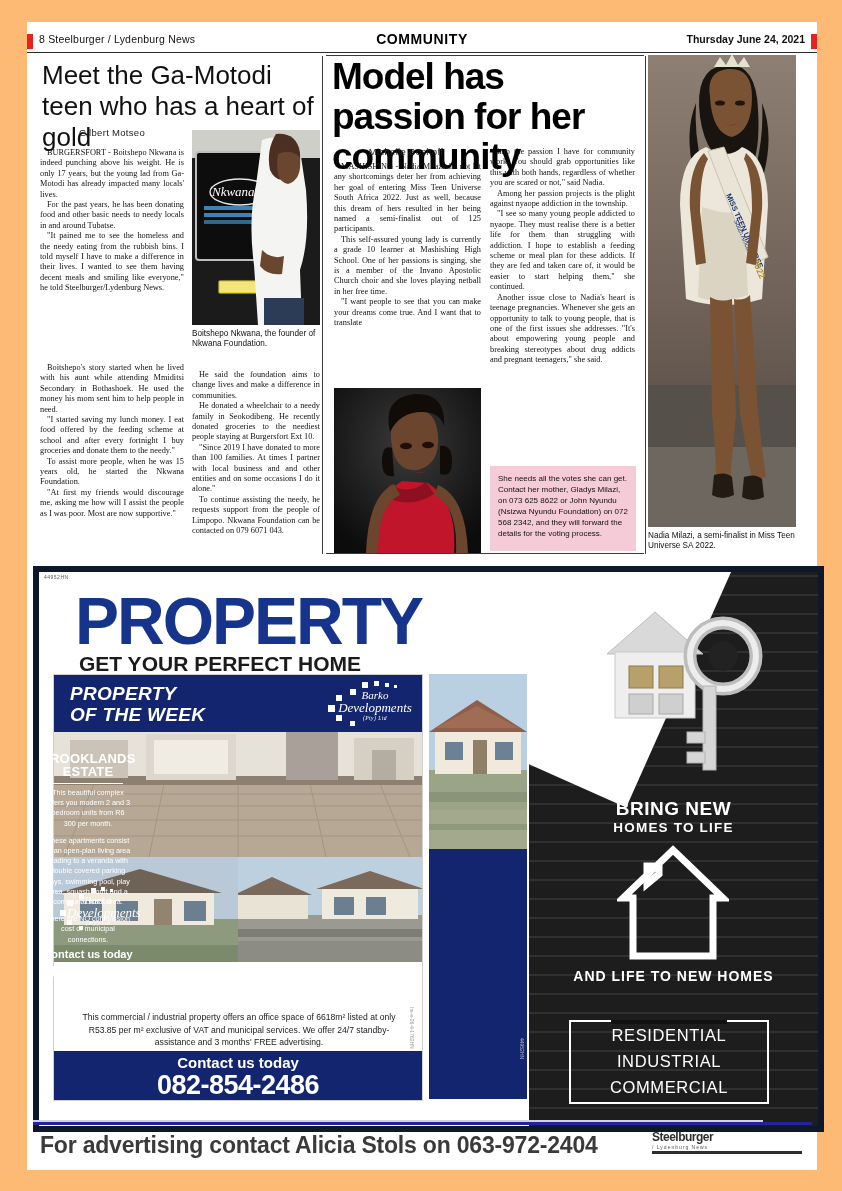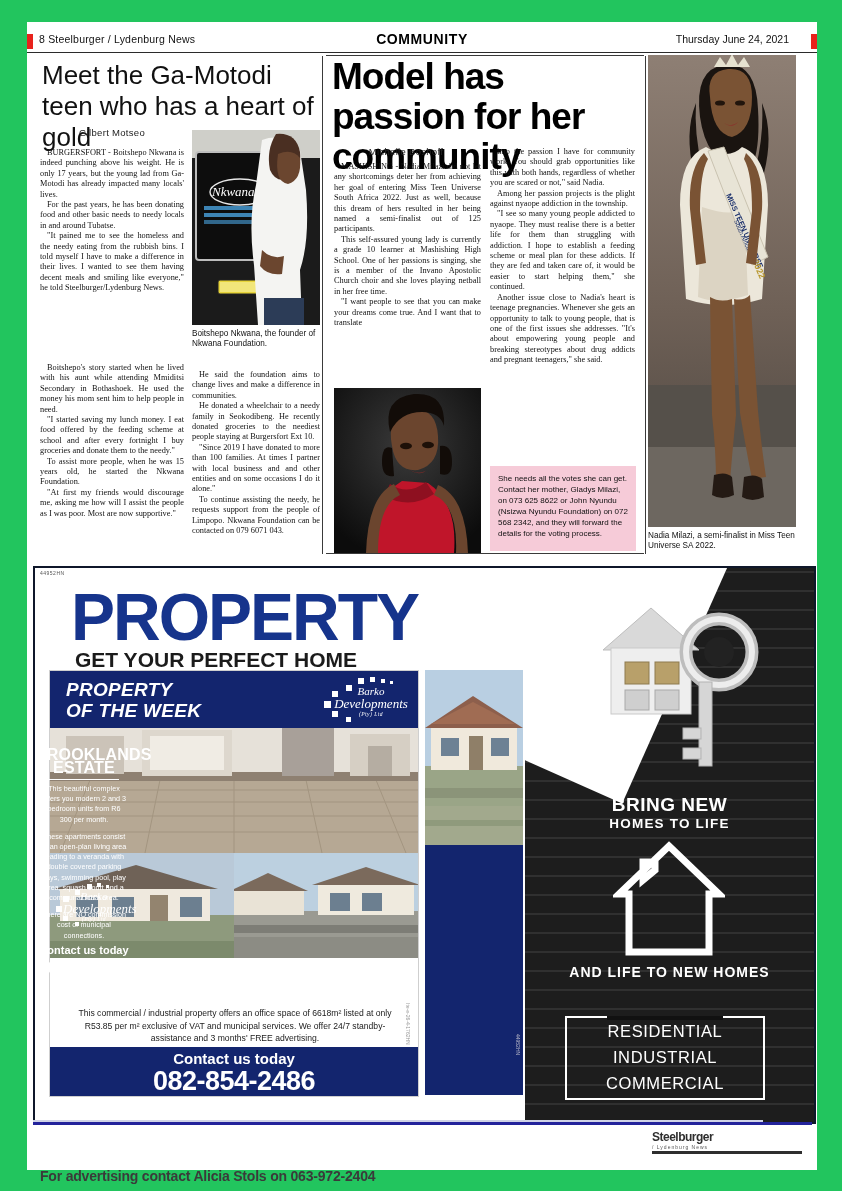--- a/index.html
+++ b/index.html
@@ -1,26 +1,26 @@
 <!DOCTYPE html>
 <html><head>
 <meta charset="utf-8">
 <style>
   html,body{margin:0;padding:0;background:#9a9a9a;}
   body{font-family:"Liberation Serif",serif;}
-  .page{position:relative;width:842px;height:1191px;background:#22c55e;overflow:hidden;}
+  .page{position:relative;width:842px;height:1191px;background:#fdba74;overflow:hidden;}
   .sheet{position:absolute;left:27px;top:22px;width:790px;height:1148px;background:#fff;}
 
   
   .masthead{position:absolute;left:27px;top:33px;width:790px;height:20px;}
   .mh-tick{position:absolute;left:0;top:1px;width:6px;height:15px;background:#e8221c;}
   .mh-tick.r{left:784px;}
   .mh-left{position:absolute;left:12px;top:0px;font-family:"Liberation Sans",sans-serif;font-size:10.5px;color:#111;letter-spacing:.2px;}
   .mh-center{position:absolute;left:0;top:-2px;width:790px;text-align:center;font-family:"Liberation Sans",sans-serif;font-weight:bold;font-size:14px;color:#000;letter-spacing:.6px;}
-  .mh-right{position:absolute;right:28px;top:0px;font-family:"Liberation Sans",sans-serif;font-weight:normal;font-size:10.5px;color:#111;}
+  .mh-right{position:absolute;right:12px;top:0px;font-family:"Liberation Sans",sans-serif;font-weight:bold;font-size:10.5px;color:#111;}
   .mh-rule{position:absolute;left:27px;top:52px;width:790px;height:1px;background:#2b2b2b;}
 
   
   .a1-head{position:absolute;left:42px;top:60px;width:275px;font-family:"Liberation Sans",sans-serif;font-weight:normal;font-size:26px;line-height:31px;color:#111;}
   .byline{font-family:"Liberation Sans",sans-serif;font-size:9.5px;color:#222;text-align:center;letter-spacing:.3px;}
   .body-col{font-family:"Liberation Serif",serif;font-size:8.3px;line-height:10.4px;color:#111;text-align:justify;}
   .body-col p{margin:0 0 0 0;text-indent:7px;}
 
   .a1-c1{position:absolute;left:40px;top:148px;width:144px;}
   .a1-c2{position:absolute;left:192px;top:370px;width:128px;}
@@ -40,21 +40,21 @@
   .a2-c2{position:absolute;left:490px;top:147px;width:145px;}
   .a2-photo{left:334px;top:388px;width:147px;height:165px;}
   .pinkbox{position:absolute;left:490px;top:466px;width:146px;height:85px;background:#f6cbd8;}
   .pinkbox p{margin:0;padding:7px 8px 0 8px;font-family:"Liberation Sans",sans-serif;font-size:8px;line-height:11px;color:#111;}
 
   
   .model-photo{left:648px;top:55px;width:148px;height:472px;}
   .model-cap{position:absolute;left:648px;top:531px;width:150px;}
 
   
-  .ad{position:absolute;left:33px;top:566px;width:779px;height:554px;background:#ffffff;border:2px solid #0f172a;}
+  .ad{position:absolute;left:33px;top:566px;width:779px;height:554px;background:#ffffff;border:6px solid #0f172a;}
   .ad-code{position:absolute;left:5px;top:2px;font-family:"Liberation Sans",sans-serif;font-size:5px;color:#555;letter-spacing:.5px;}
   .prop-word{position:absolute;left:36px;top:16px;font-family:"Liberation Sans",sans-serif;font-weight:bold;font-size:66px;letter-spacing:-2px;color:#16348c;line-height:66px;}
   .prop-sub{position:absolute;left:40px;top:80px;font-family:"Liberation Sans",sans-serif;font-weight:bold;font-size:21px;letter-spacing:0px;color:#1b1b1b;}
 
   .diag{position:absolute;left:490px;top:0;width:289px;height:554px;background:#111;overflow:hidden;}
   .diag-white{position:absolute;left:-70px;top:-60px;width:230px;height:260px;background:#fff;transform:rotate(24deg);}
   .brick{position:absolute;inset:0;background:
       repeating-linear-gradient(0deg,#1d1d1d 0px,#1d1d1d 17px,#303030 17px,#303030 19px),
       repeating-linear-gradient(90deg,rgba(255,255,255,.05) 0px,rgba(255,255,255,.05) 1px,transparent 1px,transparent 62px);
       background-color:#171717;}
@@ -80,33 +80,33 @@
 
   .ci-title{position:absolute;left:0;top:287px;width:368px;text-align:center;font-family:"Liberation Sans",sans-serif;font-weight:bold;font-size:18px;line-height:22px;color:#16348c;letter-spacing:.2px;}
   .ci-body{position:absolute;left:20px;top:336px;width:330px;text-align:center;font-family:"Liberation Sans",sans-serif;font-size:8.6px;line-height:12.6px;color:#1b1b1b;}
   .cband{position:absolute;left:0;top:376px;width:368px;height:49px;background:#13256e;}
   .cband .t1{text-align:center;font-family:"Liberation Sans",sans-serif;font-weight:bold;font-size:15px;color:#fff;padding-top:3px;}
   .cband .t2{text-align:center;font-family:"Liberation Sans",sans-serif;font-weight:bold;font-size:27px;color:#fff;letter-spacing:-.5px;line-height:28px;}
 
   
   .brook{position:absolute;left:390px;top:102px;width:98px;height:425px;background:#13256e;}
   .brook-photo{position:absolute;left:390px;top:102px;width:98px;height:175px;overflow:hidden;}
-  .brook-t{position:absolute;left:0;top:180px;width:98px;text-align:center;font-family:"Liberation Sans",sans-serif;font-weight:bold;font-size:16px;line-height:13px;color:#fff;letter-spacing:.2px;}
+  .brook-t{position:absolute;left:0;top:180px;width:98px;text-align:center;font-family:"Liberation Sans",sans-serif;font-weight:bold;font-size:13px;line-height:13px;color:#fff;letter-spacing:.2px;}
   .brook-hr{position:absolute;left:14px;top:211px;width:70px;height:1px;background:#fff;}
   .brook-b{position:absolute;left:6px;top:216px;width:86px;text-align:center;font-family:"Liberation Sans",sans-serif;font-size:7.2px;line-height:10.2px;color:#fff;}
   .brook-b p{margin:0 0 7px 0;}
   .brook-barko{position:absolute;left:8px;top:314px;width:82px;height:60px;}
   .brook-c1{position:absolute;left:0;top:376px;width:98px;text-align:center;font-family:"Liberation Sans",sans-serif;font-weight:bold;font-size:11px;color:#fff;}
   .brook-c2{position:absolute;left:0;top:389px;width:98px;text-align:center;font-family:"Liberation Sans",sans-serif;font-weight:bold;font-size:19px;color:#fff;letter-spacing:-.4px;}
   .sidecode{position:absolute;font-family:"Liberation Sans",sans-serif;font-size:5px;color:#999;writing-mode:vertical-rl;}
 
   
   .foot-rule{position:absolute;left:33px;top:1122px;width:779px;height:3px;background:#23239b;}
   .foot-rule2{position:absolute;left:33px;top:1120px;width:730px;height:2px;background:#cfd2e6;}
-  .foot-txt{position:absolute;left:40px;top:1132px;font-family:"Liberation Sans",sans-serif;font-weight:bold;font-size:14px;color:#3a3a3a;letter-spacing:-.2px;margin-top:36px;}
+  .foot-txt{position:absolute;left:40px;top:1132px;font-family:"Liberation Sans",sans-serif;font-weight:bold;font-size:23px;color:#3a3a3a;letter-spacing:-.2px;}
   .foot-logo{position:absolute;left:652px;top:1130px;width:160px;height:30px;}
   .foot-logo .sb{font-family:"Liberation Sans",sans-serif;font-weight:bold;font-size:12px;color:#2e2e2e;letter-spacing:-.5px;}
   .foot-logo .ly{font-family:"Liberation Sans",sans-serif;font-size:5px;color:#555;letter-spacing:1px;}
   .foot-logo .bar{position:absolute;left:0;top:21px;width:150px;height:3px;background:#2e2e2e;}
 </style>
 </head>
 <body>
 
 <div class="page">
   <div class="sheet"></div>

